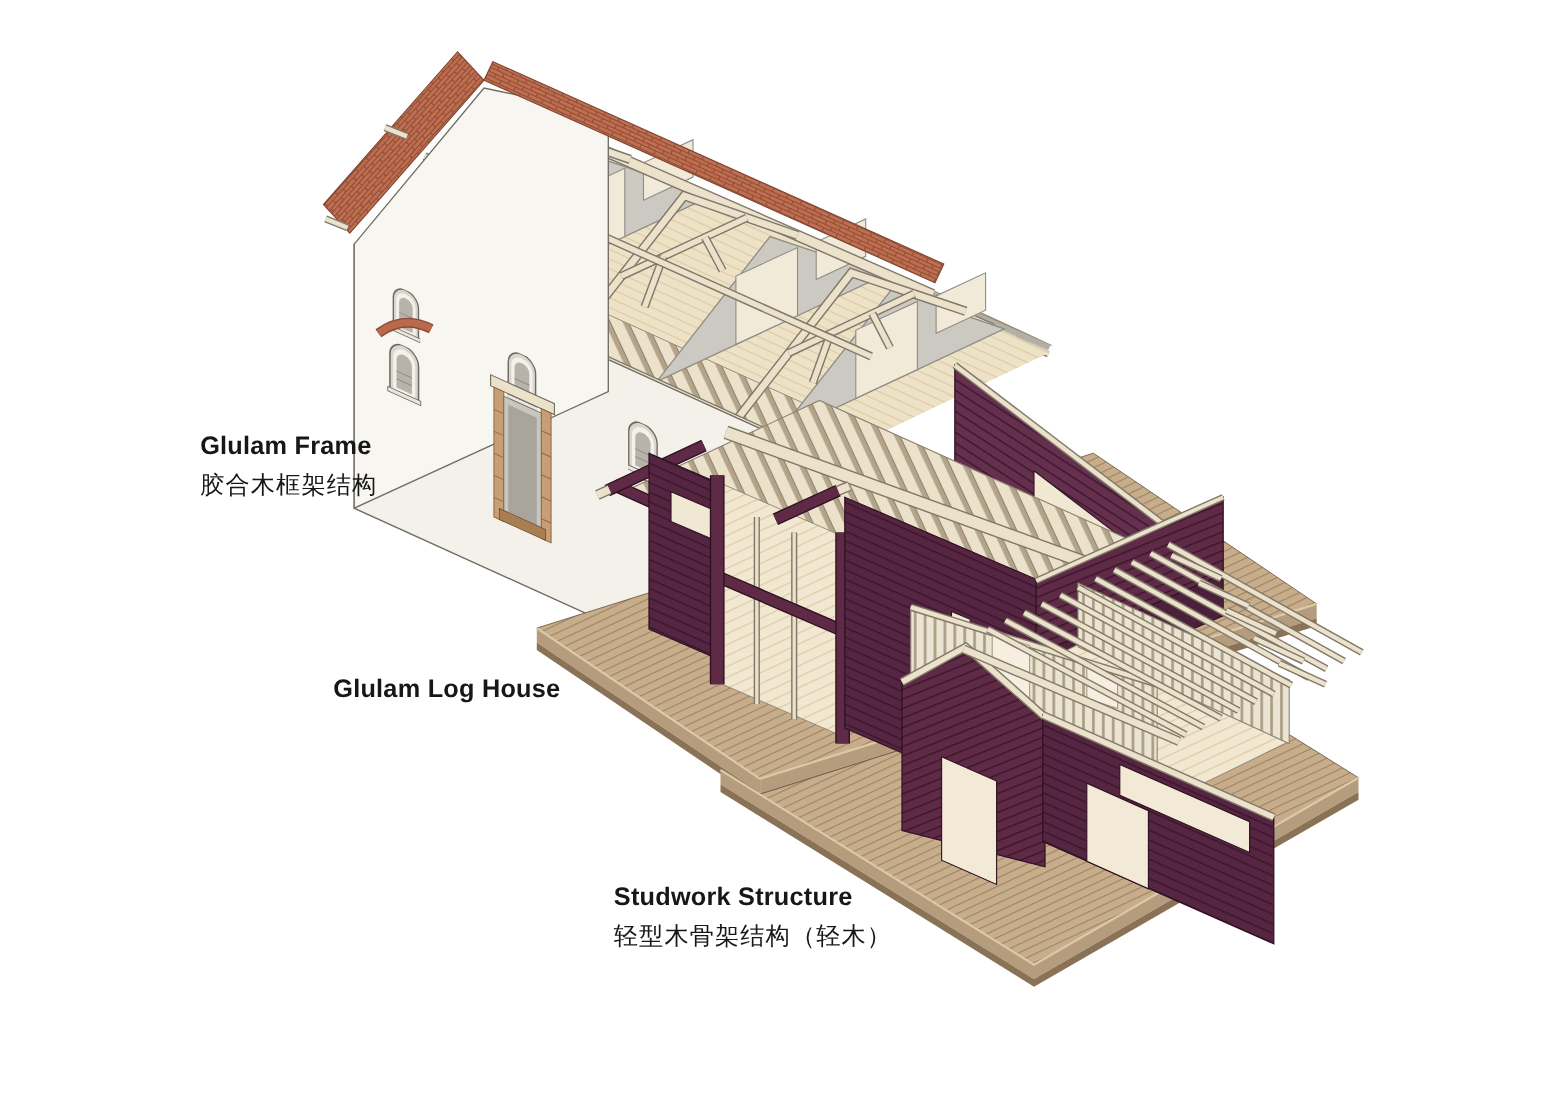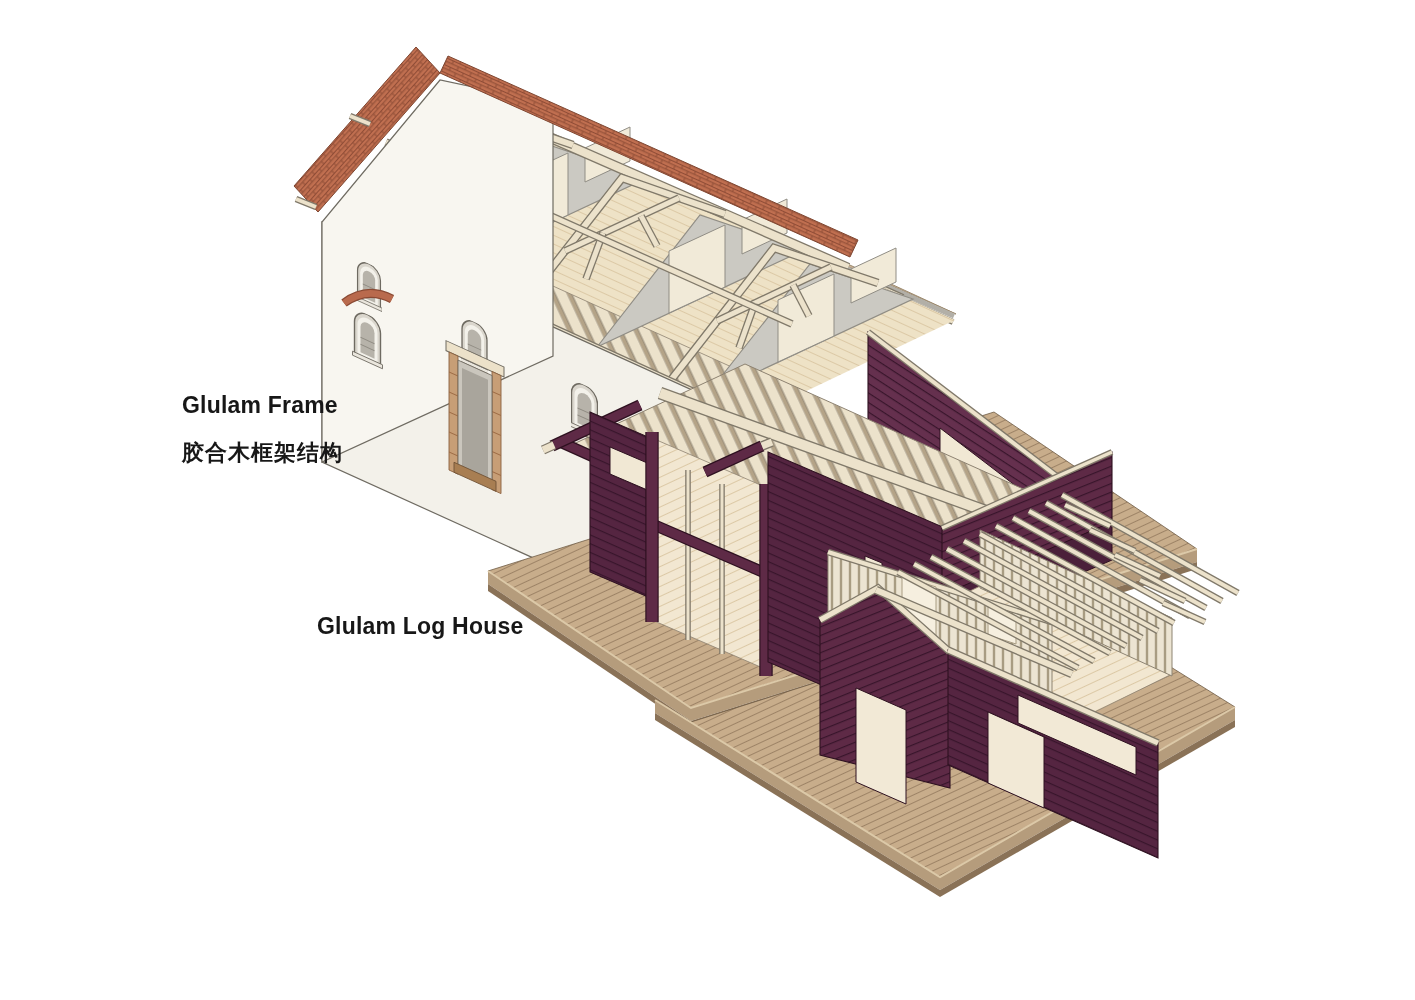--- a/index.html
+++ b/index.html
@@ -1,21 +1,21 @@
 <!DOCTYPE html>
 <html style="--label-color: #171717; --white-wall: #f3f1ea; --white-gable: #f8f6f0; --outline-dark: #6f6b62; --timber: #ece2cb; --timber-dark: #80796a; --joist-gap: #b4a387; --maroon: #552541; --maroon-mid: #5e2a46; --maroon-light: #65304e; --maroon-line: #38152b; --maroon-outline: #2e1120; --brick: #c06f50; --brick-dark: #8f4c36; --tan: #cdb496; --tan-line: #bda180; --gray-partition: #cbc9c2; --deck: #c8ad8b; --deck-line: #9d8366; --deck-side: #b59c7c; --deck-side-dark: #8a7257; --floor: #f2e7d1; --floor-line: #dcc9a6; --attic-floor: #eee2c6; --stud-bg: #ece4d2; --stud-line: #a89c82;"><head>
 <meta charset="utf-8">
 <style>
   html,body{margin:0;padding:0;background:#ffffff;}
   .canvas{position:relative;width:1415px;height:989px;background:#fff;overflow:hidden;
           font-family:"Liberation Sans","DejaVu Sans",sans-serif;}
   .scene{position:absolute;left:0;top:0;}
   .label{position:absolute;color:var(--label-color,#171717);}
   .label .en{display:block;font-size:23px;font-weight:bold;letter-spacing:.2px;}
-  .label .zh{display:block;font-size:22px;font-weight:bold;margin-top:19px;letter-spacing:1px;}
+  .label .zh{display:block;font-size:22px;font-weight:normal;margin-top:7px;letter-spacing:1px;}
 
   
   .c-deck{fill:var(--deck,#c8ad8b)} .cl-deck{stroke:var(--deck-line,#9d8366);stroke-width:1}
   .c-floor{fill:var(--floor,#f2e7d1)} .cl-floor{stroke:var(--floor-line,#dcc9a6);stroke-width:1}
   .c-floorL{fill:var(--attic-floor,#eee2c6)} .cl-floorL{stroke:var(--floor-line,#d7c5a1);stroke-width:1}
   .c-joistgap{fill:var(--joist-gap,#b4a387)} .c-joist{fill:var(--timber,#ece1c8)}
   .cl-joist{stroke:var(--timber-dark,#8d8271);stroke-width:.8}
   .c-logL{fill:var(--maroon,#552541)} .cl-logL{stroke:var(--maroon-line,#38152b);stroke-width:1.2}
   .c-logD{fill:var(--maroon-mid,#5e2a46)} .cl-logD{stroke:var(--maroon-line,#3a162d);stroke-width:1.2}
   .c-logR{fill:var(--maroon-light,#65304e)} .cl-logR{stroke:var(--maroon-line,#411a34);stroke-width:1.2}
@@ -317,17 +317,21 @@
       <path class="timber-under" style="--w:4" d="M1163,603 L1205,622"></path>
           <path class="timber" style="--w:4" d="M1163,603 L1205,622"></path>
     </g>
   </g>
 </svg>
 
 <div class="label" style="left:182px;top:392px;">
   <span class="en">Glulam Frame</span>
   <span class="zh">胶合木框架结构</span>
 </div>
-<div class="label" style="left:317px;top:613px;">
+<div class="label" style="left:303px;top:613px;">
   <span class="en">Glulam Log House</span>
 </div>
-
+<div class="label" style="left:558px;top:802px;">
+  <span class="en">Studwork Structure</span>
+  <span class="zh">轻型木骨架结构（轻木）</span>
 </div>
 
+</div>
+
 </body></html>

